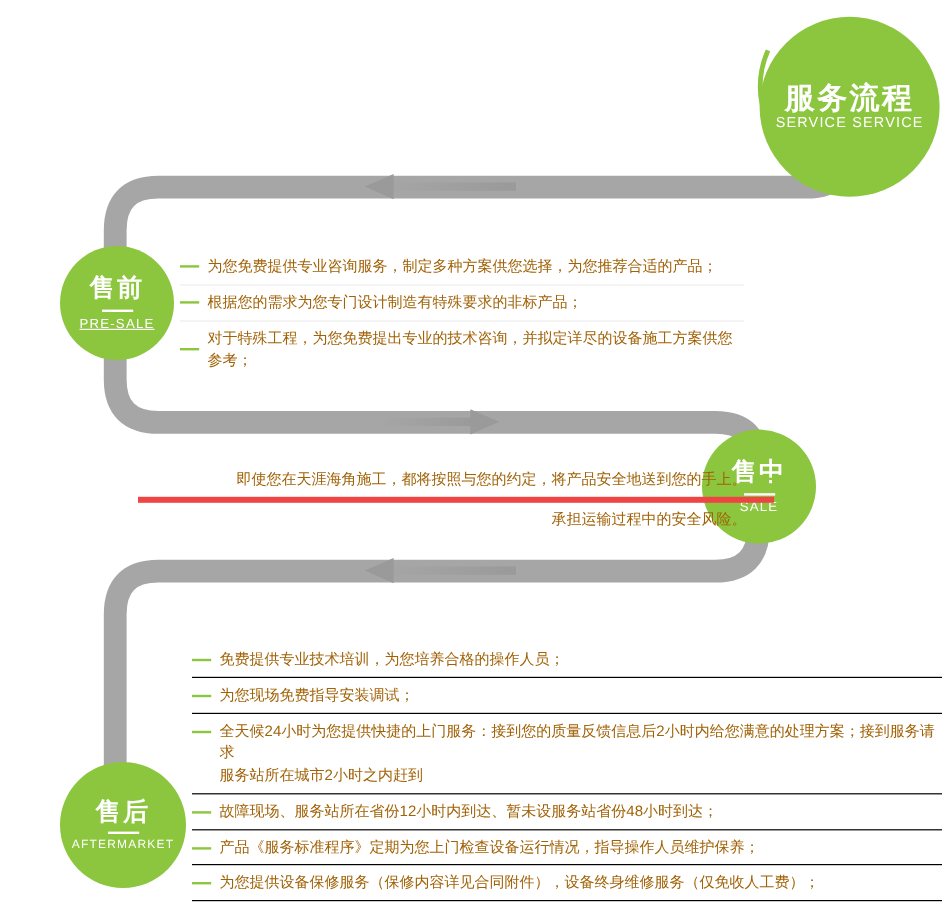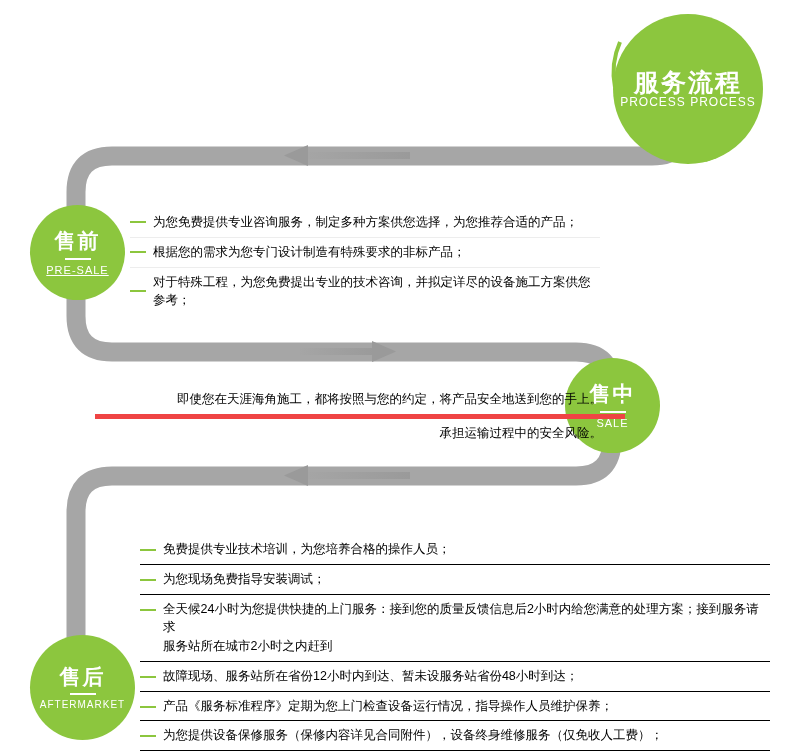--- a/index.html
+++ b/index.html
@@ -1,17 +1,17 @@
 <!DOCTYPE html>
 <html><head>
 <meta charset="utf-8">
 <style>
   html,body{margin:0;padding:0;background:#fff;}
   body{width:785px;height:752px;font-family:"Liberation Sans","DejaVu Sans",sans-serif;overflow:hidden;position:relative;}
-  #stage{position:relative;width:676px;height:752px;}
+  #stage{position:relative;width:676px;height:752px;margin-left:20px;}
   svg#flow{position:absolute;left:0;top:0;width:785px;height:752px;}
 
   .badge{position:absolute;border-radius:50%;background:#8cc63e;color:#fff;display:flex;flex-direction:column;align-items:center;justify-content:center;text-align:center;}
   .badge .zh{font-weight:bold;letter-spacing:2px;line-height:1.1;}
   .badge .rule{width:26px;height:2px;background:#fff;margin:5px 0 4px 0;}
   .badge .en{letter-spacing:1px;line-height:1.1;}
 
   #badge-title{left:613px;top:14px;width:150px;height:150px;}
   #badge-title .zh{font-size:25px;}
   #badge-title .en{font-size:12px;}
@@ -22,21 +22,21 @@
 
   #badge-sale{left:565px;top:358px;width:95px;height:95px;}
   #badge-sale .zh{font-size:21px;}
   #badge-sale .en{font-size:11px;}
 
   #badge-aftermarket{left:30px;top:635px;width:105px;height:105px;}
   #badge-aftermarket .zh{font-size:21px;}
   #badge-aftermarket .en{font-size:10px;}
 
   .textblock{position:absolute;}
-  .line{position:relative;display:flex;align-items:center;color:#000000;font-size:12.5px;line-height:1.5;padding:5px 0;}
+  .line{position:relative;display:flex;align-items:center;color:#a16207;font-size:12.5px;line-height:1.5;padding:5px 0;}
   .tick{display:inline-block;width:16px;height:2px;background:#8cc63e;flex:0 0 16px;margin-right:7px;}
   .tick-right{display:inline-block;width:16px;height:2px;background:#8cc63e;flex:0 0 16px;margin-left:7px;}
   .line .txt{white-space:pre-wrap;}
 
   #block-presale{left:130px;top:208px;width:470px;}
   #block-presale .line{border-bottom:1px solid #ededed;}
   #block-presale .line:last-child{border-bottom:none;}
 
   #block-sale{left:95px;top:385px;width:530px;text-align:right;}
   #block-sale .line{justify-content:flex-end;border-bottom:5px solid #ef4444;}
@@ -91,21 +91,21 @@
       <polygon points="396,351.5 372,341 372,362" fill="#9a9a9a"></polygon>
     </g>
     <g>
       <rect x="305" y="472" width="105" height="7" fill="url(#arrowL)"></rect>
       <polygon points="284,475.5 308,465 308,486" fill="#9a9a9a"></polygon>
     </g>
   </svg>
 
   <div class="badge" id="badge-title">
     <div class="zh">服务流程</div>
-    <div class="en">PROCESS PROCESS</div>
+    <div class="en">SERVICE SERVICE</div>
   </div>
 
   <div class="badge" id="badge-presale">
     <div class="zh">售前</div>
     <div class="rule"></div>
     <div class="en">PRE-SALE</div>
   </div>
 
   <div class="textblock" id="block-presale">
     <div class="line">

